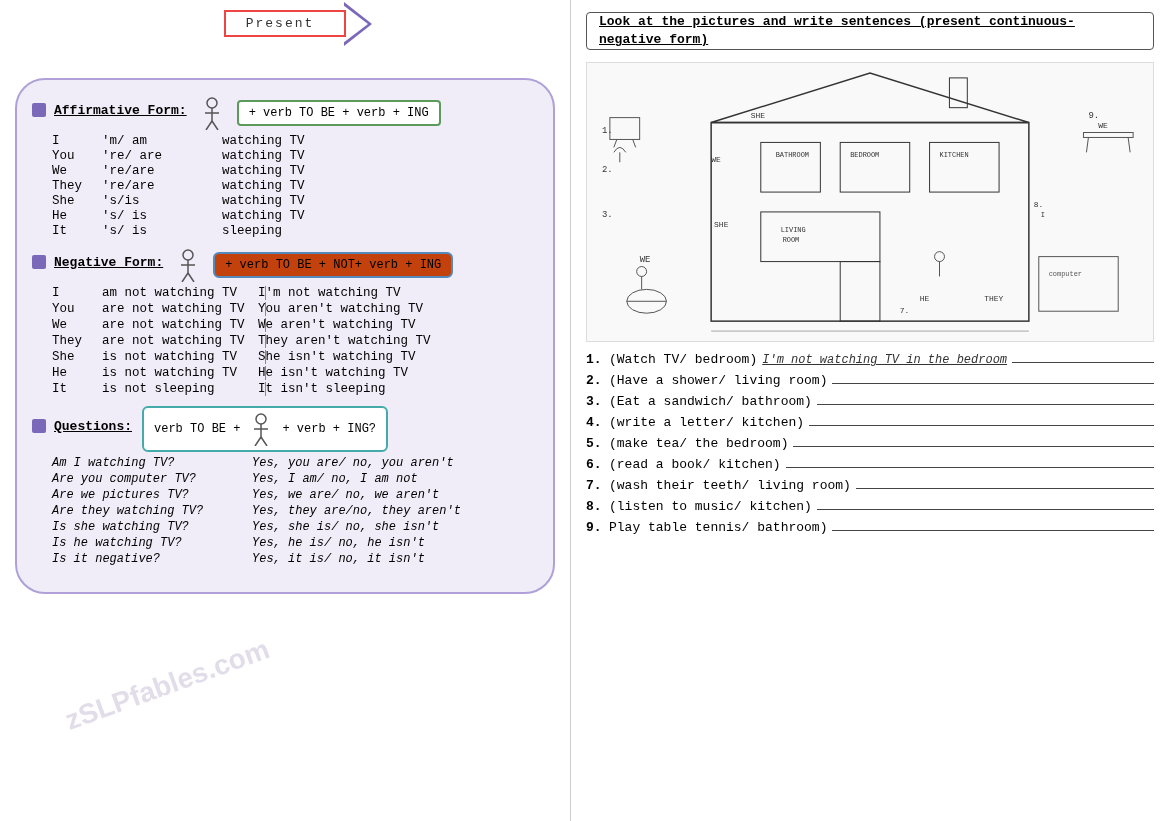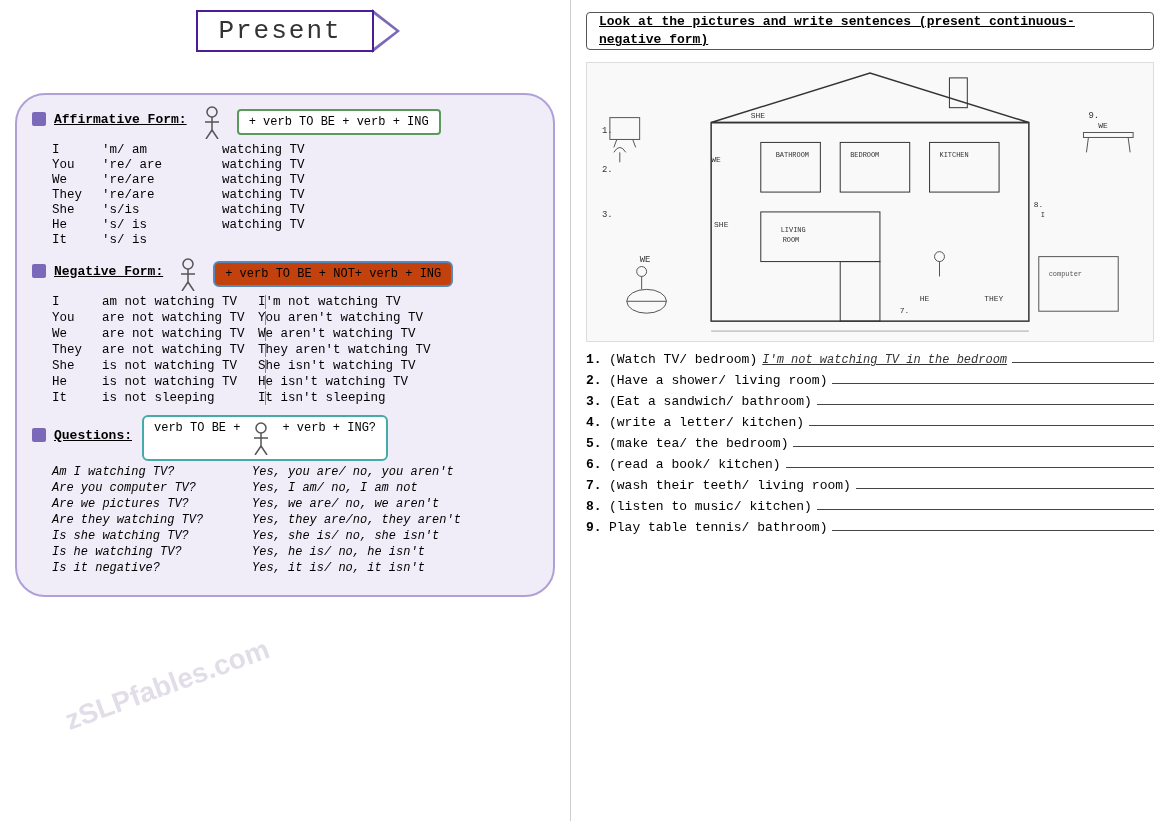--- a/index.html
+++ b/index.html
@@ -27,23 +27,23 @@
       justify-content: center;
       margin-bottom: 12px;
       position: relative;
     }
     .title-arrow {
       position: relative;
       display: inline-flex;
       align-items: center;
     }
     .title-box {
-      border: 2px solid #4c1d95;
+      border: 2px solid #ef4444;
       padding: 4px 30px 4px 20px;
-      font-size: 26px;
+      font-size: 13px;
       font-family: 'Courier New', monospace;
       letter-spacing: 2px;
       background: #fff;
       color: #333;
       position: relative;
       z-index: 1;
     }
     .arrow-head {
       width: 0;
       height: 0;
@@ -64,21 +64,21 @@
       position: absolute;
       right: -22px;
       top: 50%;
       transform: translateY(-50%);
     }
 
     
     .main-box {
       border: 2px solid #b0a0d8;
       border-radius: 30px;
-      padding: 10px 15px;
+      padding: 16px 15px;
       background: #f0edf8;
       margin-top: 41px;
     }
 
     
     .section {
       margin-bottom: 10px;
     }
 
     .section-header {
@@ -123,20 +123,21 @@
       gap: 6px;
       font-size: 12px;
     }
 
     .formula-box-teal {
       border: 2px solid #44aaaa;
       border-radius: 6px;
       padding: 4px 10px;
       background: #fff;
       display: inline-flex;
+      align-items: center;
       gap: 6px;
       font-size: 12px;
     }
 
     .section-formula-row {
       display: flex;
       align-items: center;
       gap: 10px;
       margin-bottom: 4px;
     }
@@ -296,20 +297,21 @@
         <span>She</span>
         <span>'s/is</span>
         <span>watching TV</span>
 
         <span>He</span>
         <span>'s/ is</span>
         <span>watching TV</span>
 
         <span>It</span>
         <span>'s/ is</span>
+        <span>sleeping</span>
       </div>
     </div>
 
     <div class="section">
       <div class="section-formula-row">
         <div class="section-header">
           <span class="section-icon"></span>
           <span class="section-title">Negative Form:</span>
         </div>
         <svg width="30" height="34" viewBox="0 0 30 34">

